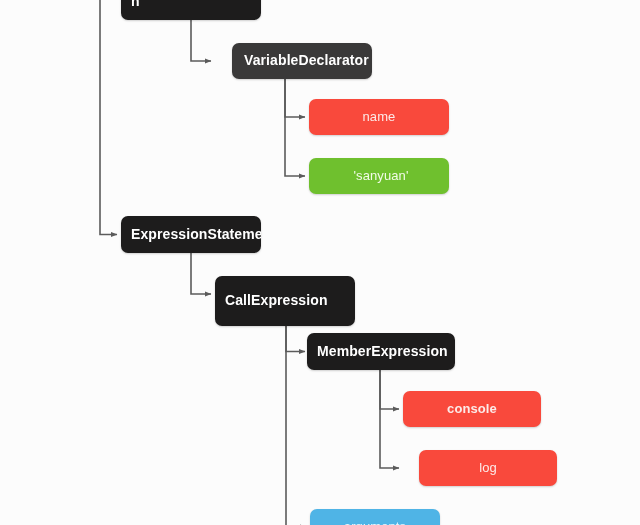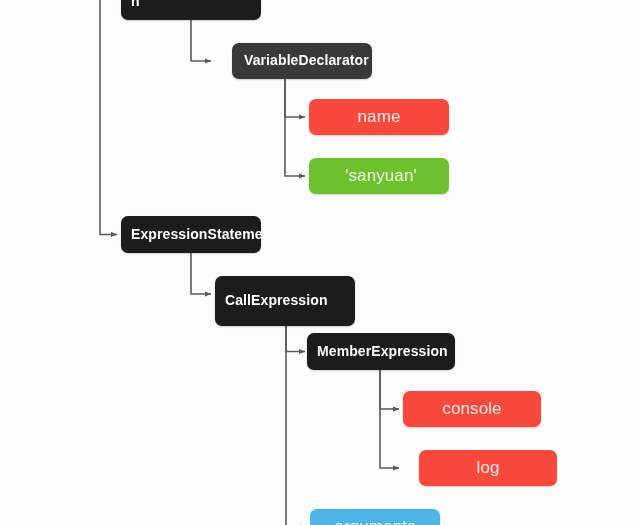--- a/index.html
+++ b/index.html
@@ -50,21 +50,21 @@
     background: #3a3939;
     font-weight: bold;
     font-size: 14px;
     justify-content: flex-start;
     padding: 4px 12px;
     text-align: left;
   }
   .node.leaf {
     justify-content: center;
     text-align: center;
-    font-size: 17px;
+    font-size: 13px;
     font-weight: normal;
     color: #fdf3f2;
     padding: 2px 8px;
   }
   .node.red    { background: #f9493c; color: #fceae8; }
   .node.green  { background: #6fc02e; color: #f2fbe9; }
   .node.blue   { background: #4fb4e6; color: #eaf6fd; }
   .node-label {
     display: block;
     width: 100%;
@@ -109,21 +109,21 @@
       </div>
       <div class="node dark" style="left: 121px; top: 216px; width: 140px; height: 37px;">
         <span class="node-label">ExpressionStatement</span>
       </div>
       <div class="node dark" style="left: 215px; top: 276px; width: 140px; height: 50px;">
         <span class="node-label">CallExpression</span>
       </div>
       <div class="node dark" style="left: 307px; top: 333px; width: 148px; height: 37px;">
         <span class="node-label">MemberExpression</span>
       </div>
-      <div class="node leaf red" style="left: 403px; top: 391px; width: 138px; height: 36px;">
+      <div class="node leaf red" style="left: 403px; top: 391px; width: 138px; height: 36px; font-weight: bold;">
         <span class="node-label">console</span>
       </div>
       <div class="node leaf red" style="left: 403px; top: 450px; width: 138px; height: 36px; margin-left: 16px;">
         <span class="node-label">log</span>
       </div>
       <div class="node leaf blue" style="left: 310px; top: 509px; width: 130px; height: 36px;">
         <span class="node-label">arguments</span>
       </div>
     </div>
 

